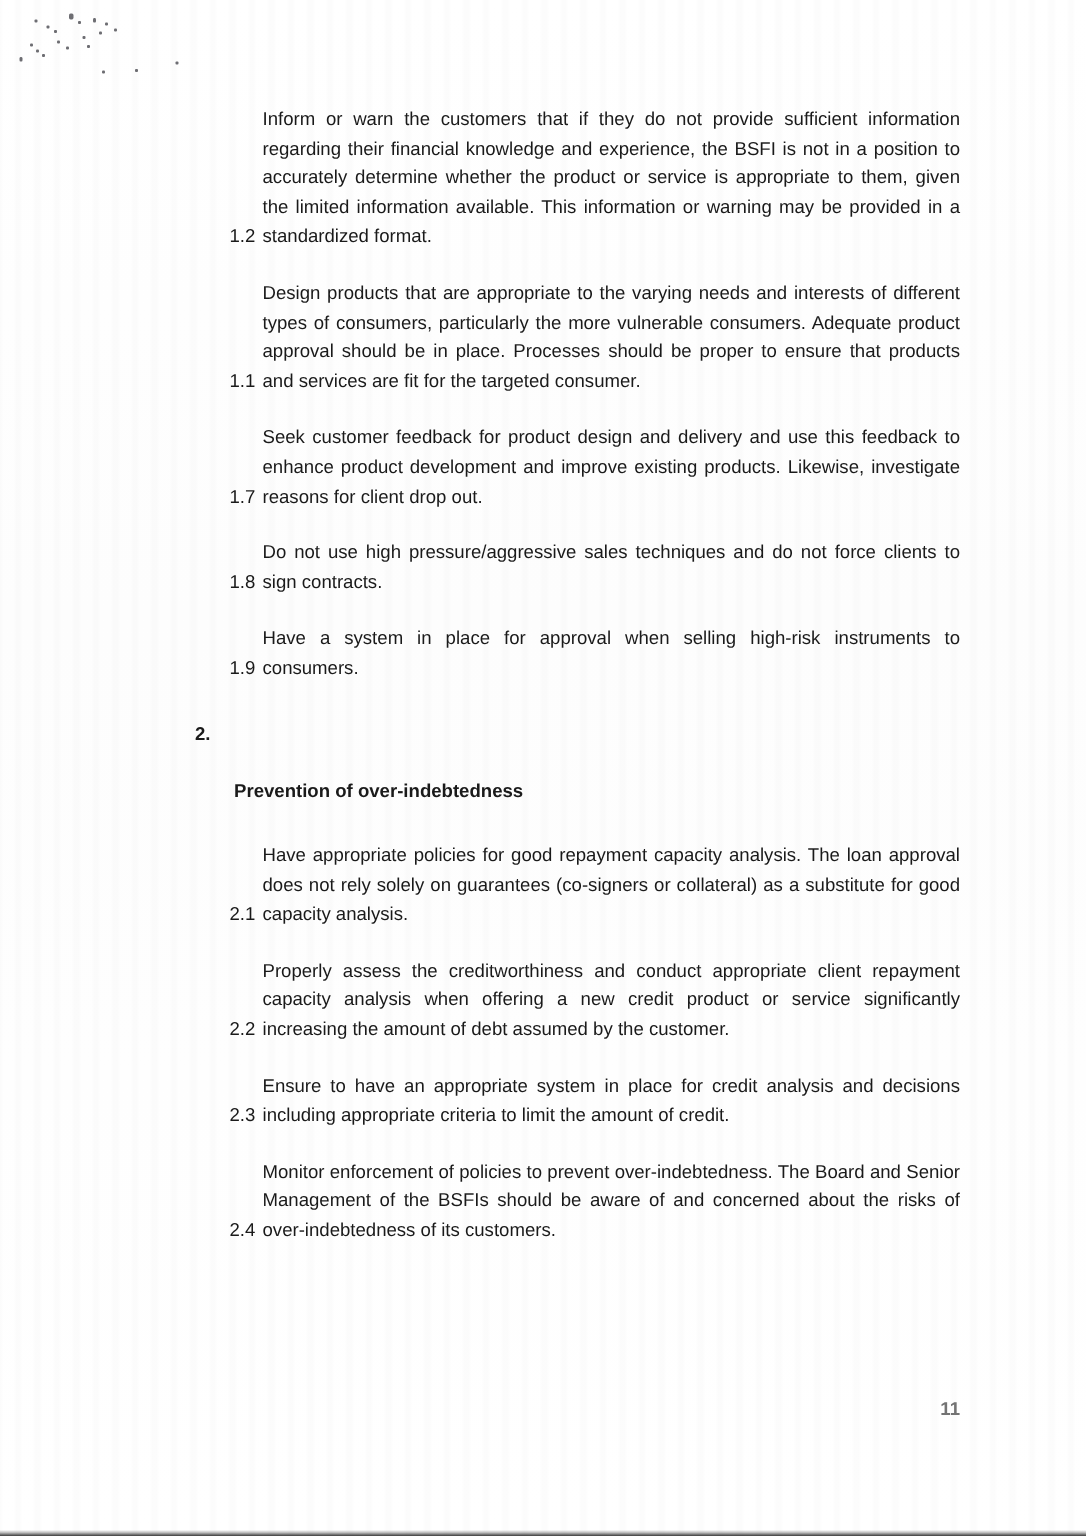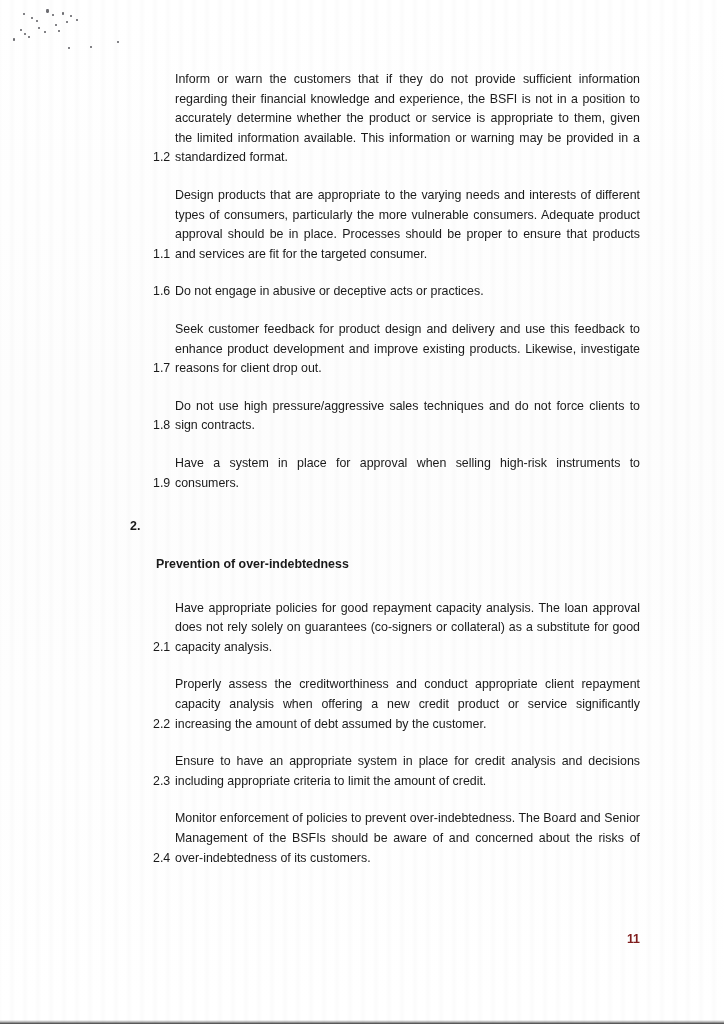--- a/index.html
+++ b/index.html
@@ -91,21 +91,21 @@
     margin-top: 38px;
   }
   .page-number {
     position: absolute;
     left: 0;
     top: 932px;
     width: 640px;
     text-align: right;
     font-size: 12.4px;
     font-weight: bold;
-    color: #7f1d1d;
+    color: #737373;
   }
   .bottom-edge {
     position: absolute;
     left: 0;
     bottom: 0;
     width: 724px;
     height: 4px;
     background: linear-gradient(180deg, rgba(255,255,255,0) 0%, rgba(60,60,60,0.35) 45%, rgba(25,25,25,0.85) 100%);
     pointer-events: none;
   }
@@ -143,24 +143,20 @@
   <div class="content">
     <div class="body-block">
         <div class="item">
           <span class="num">1.2</span>
           <span class="txt">Inform or warn the customers that if they do not provide sufficient information regarding their financial knowledge and experience, the BSFI is not in a position to accurately determine whether the product or service is appropriate to them, given the limited information available.  This information or warning may be provided in a standardized format.</span>
         </div>
         <div class="item">
           <span class="num">1.1</span>
           <span class="txt">Design products that are appropriate to the varying needs and interests of different types of consumers, particularly the more vulnerable consumers. Adequate product approval should be in place. Processes should be proper to ensure that products and services are fit for the targeted consumer.</span>
         </div>
-        <div class="item no-justify">
-          <span class="num">1.6</span>
-          <span class="txt">Do not engage in abusive or deceptive acts or practices.</span>
-        </div>
         <div class="item">
           <span class="num">1.7</span>
           <span class="txt">Seek customer feedback for product design and delivery and use this feedback to enhance product development and improve existing products. Likewise, investigate reasons for client drop out.</span>
         </div>
         <div class="item">
           <span class="num">1.8</span>
           <span class="txt">Do not use high pressure/aggressive sales techniques and do not force clients to sign contracts.</span>
         </div>
         <div class="item">
           <span class="num">1.9</span>

